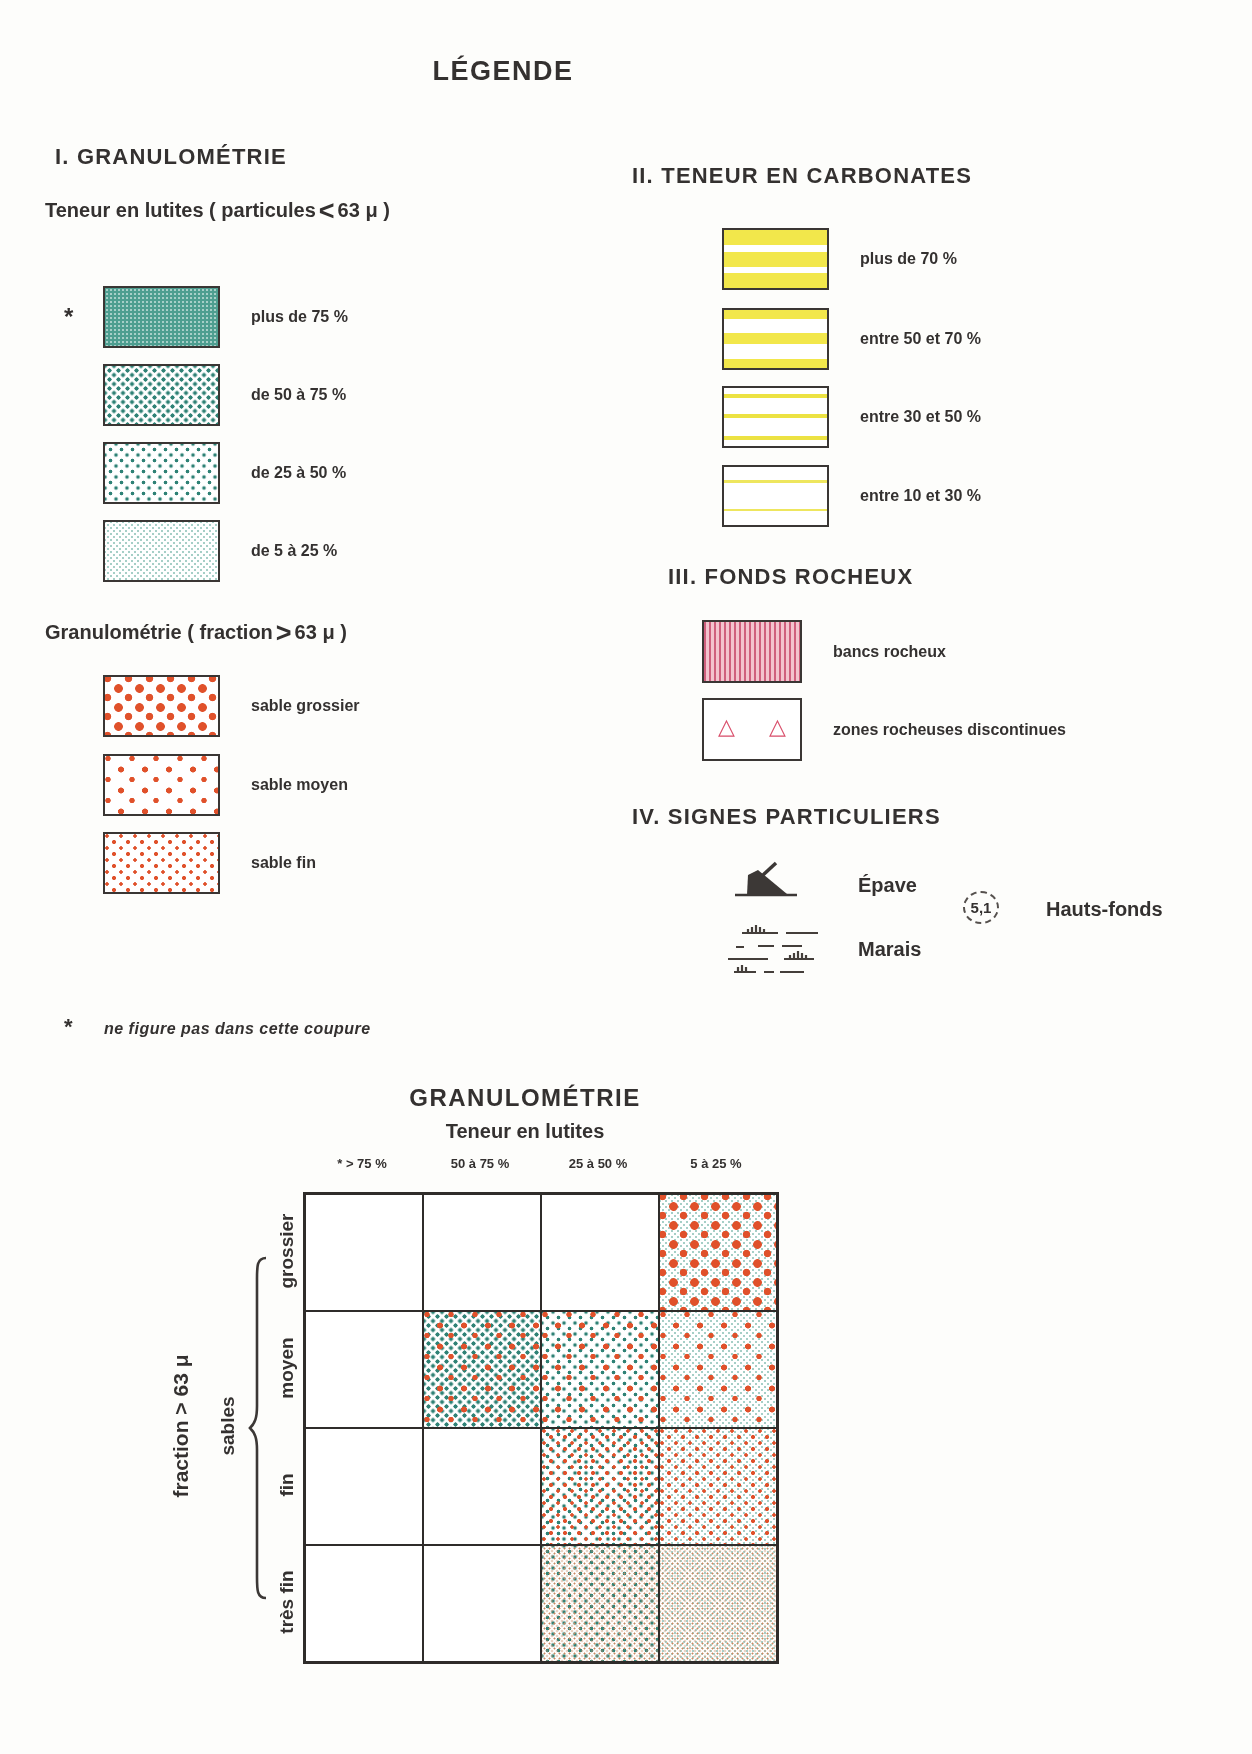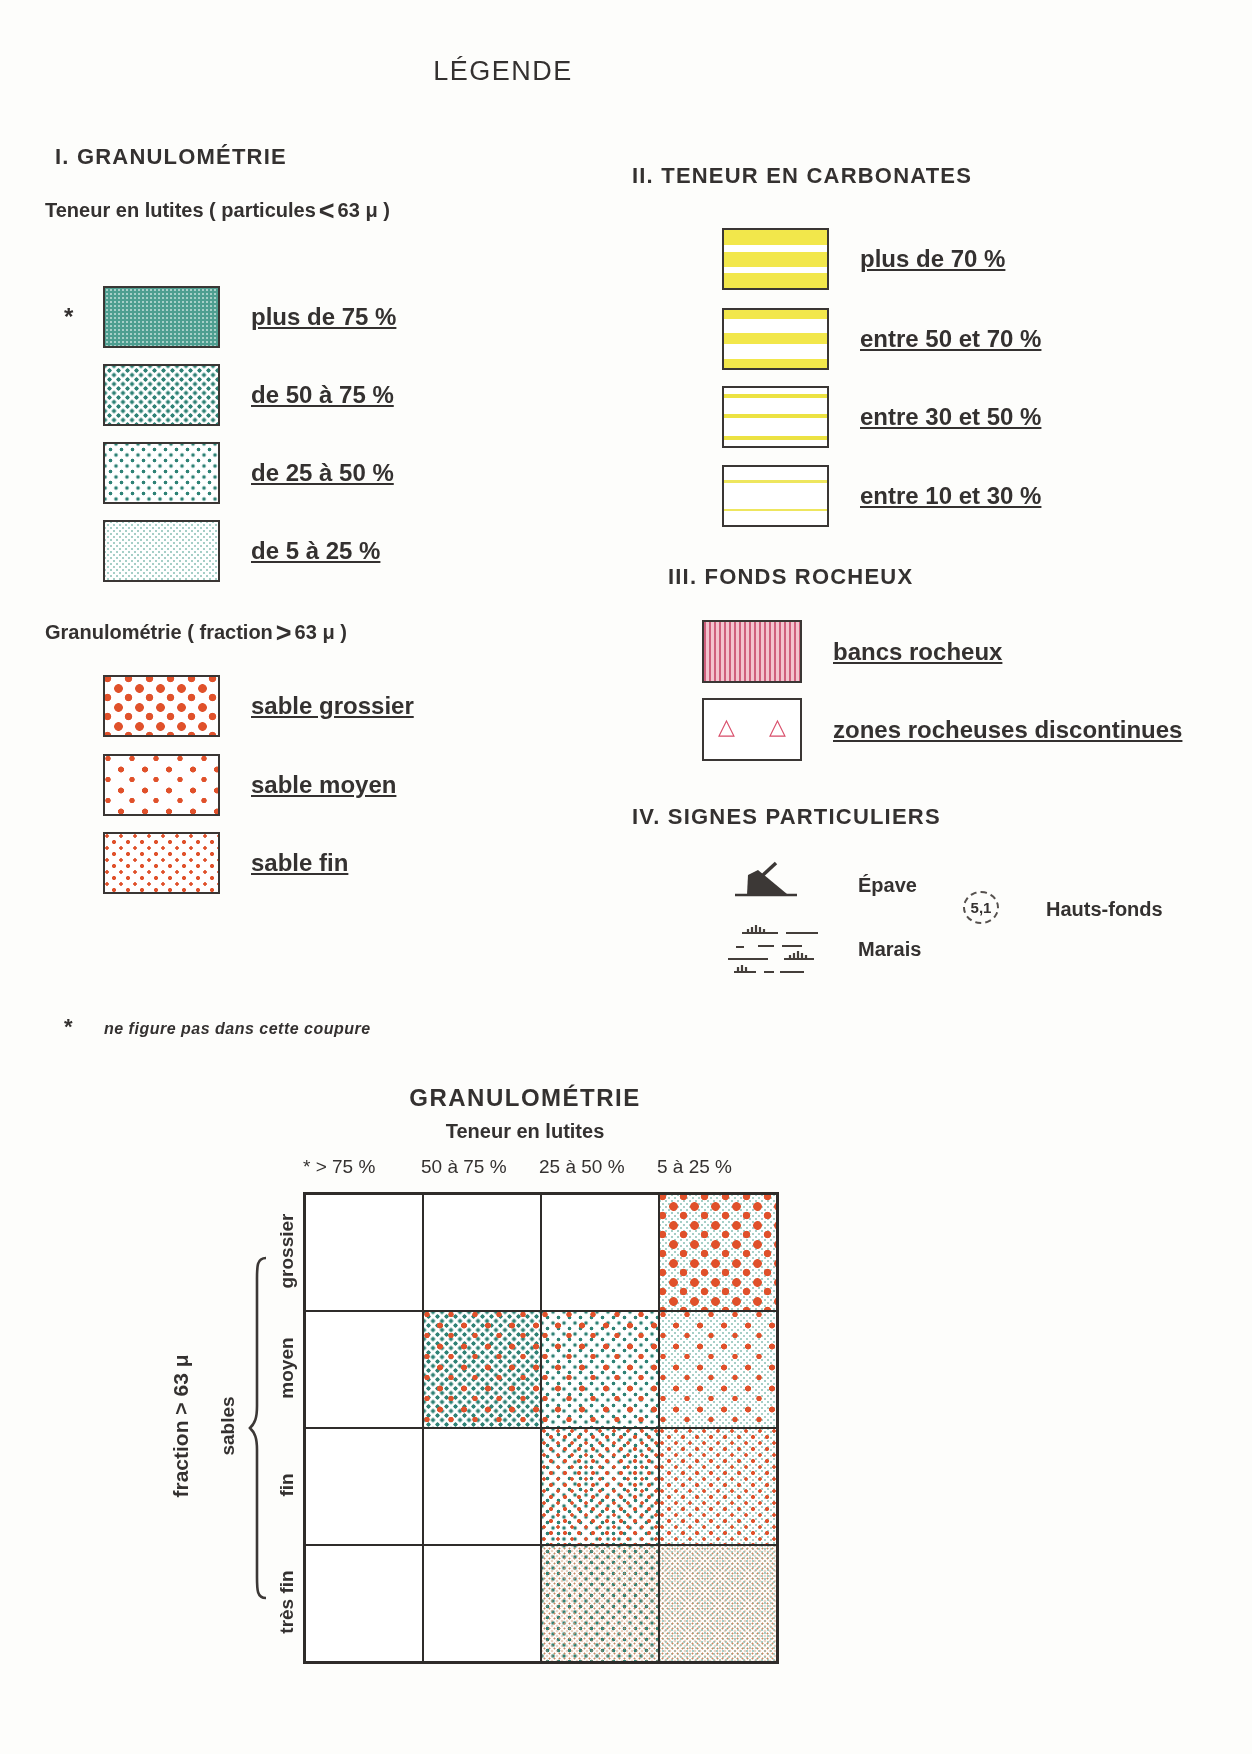--- a/index.html
+++ b/index.html
@@ -8,33 +8,33 @@
     background:#fdfdfb;
     font-family:"Liberation Sans", sans-serif;
     color:#343130;
     overflow:hidden;
   }
   .abs{position:absolute;}
   .bold{font-weight:bold;}
 
   
   .page-title{left:378px; top:56px; width:250px; text-align:center;
-    font-size:27px; font-weight:normal; letter-spacing:1.5px;}
+    font-size:27px; font-weight:bold; letter-spacing:1.5px;}
   .sec-heading{font-size:22px; font-weight:bold; letter-spacing:1.2px; white-space:nowrap;}
   .sub-heading{font-size:20px; font-weight:bold; white-space:nowrap;}
   .big-op{font-size:27px; font-weight:bold; vertical-align:-3px; margin:0 3px; line-height:1;}
 
   
   .legend-row{position:absolute; display:flex; align-items:center;}
   .marker{width:39px; font-size:24px; font-weight:bold;}
   .swatch{width:117px; height:62px; border:2px solid #3a3634; box-sizing:border-box;
     background-color:#ffffff; flex:0 0 auto; position:relative;}
   .swatch.carb{width:107px;}
   .swatch.rock{width:100px; height:63px;}
-  .swatch-label{margin-left:31px; font-size:24px; font-weight:bold; white-space:nowrap;text-decoration:underline;}
+  .swatch-label{margin-left:31px; font-size:16px; font-weight:bold; white-space:nowrap;}
 
   
   [data-pattern~="teal-dense"]{
     background-color:#4e9e90;
     background-image:radial-gradient(circle, rgba(255,255,255,.5) .8px, rgba(255,255,255,0) 1.3px);
     background-size:4px 4px;}
   [data-pattern~="teal-checker"]{
     background-image:
       radial-gradient(circle,#2f8276 1.9px, rgba(0,0,0,0) 2.3px),
       radial-gradient(circle,#2f8276 1.9px, rgba(0,0,0,0) 2.3px);
@@ -95,21 +95,21 @@
     border-radius:50%; display:flex; align-items:center; justify-content:center;
     font-size:15px; font-weight:bold; box-sizing:border-box;}
 
   
   .mx-title{left:290px; top:1084px; width:470px; text-align:center;
     font-size:24px; font-weight:bold; letter-spacing:1.5px;}
   .mx-subtitle{left:290px; top:1120px; width:470px; text-align:center;
     font-size:20px; font-weight:bold;}
   .mx-headers{left:303px; top:1156px; width:472px; display:grid;
     grid-template-columns:repeat(4,1fr);}
-  .mx-headers span{text-align:left; font-size:19px; font-weight:normal; white-space:nowrap;}
+  .mx-headers span{text-align:center; font-size:13px; font-weight:bold; white-space:nowrap;}
   .mx-table{left:303px; top:1192px; display:grid;
     grid-template-columns:repeat(4,118px); grid-template-rows:repeat(4,117px);
     border:2px solid #2f2c2a; background:#ffffff;}
   .mcell{border:1px solid #2f2c2a; position:relative; box-sizing:border-box;}
   .mcell .layer{position:absolute; inset:0;}
   .mx-rowlabels{left:272px; top:1192px; width:30px; height:468px;
     display:flex; flex-direction:column;}
   .mx-rowlabels div{height:117px; display:flex; align-items:center; justify-content:center;}
   .vlabel{transform:rotate(-90deg); white-space:nowrap; font-size:19px; font-weight:bold;}
   .mx-sables{left:214px; top:1192px; width:28px; height:468px;

